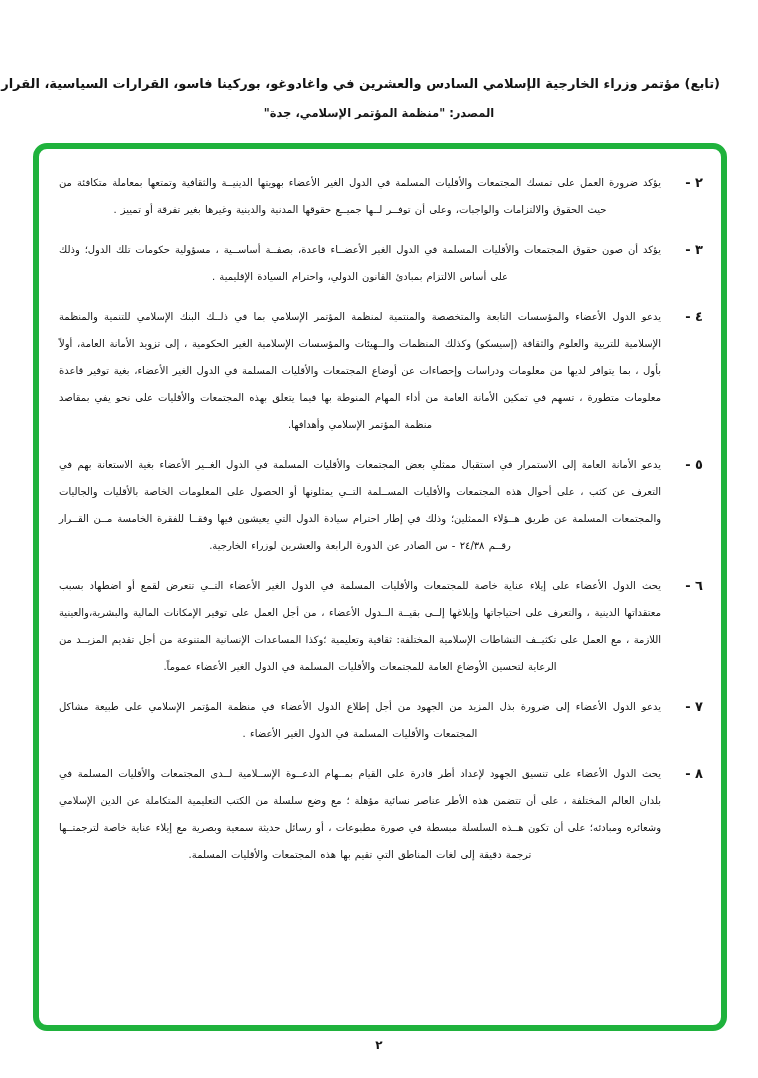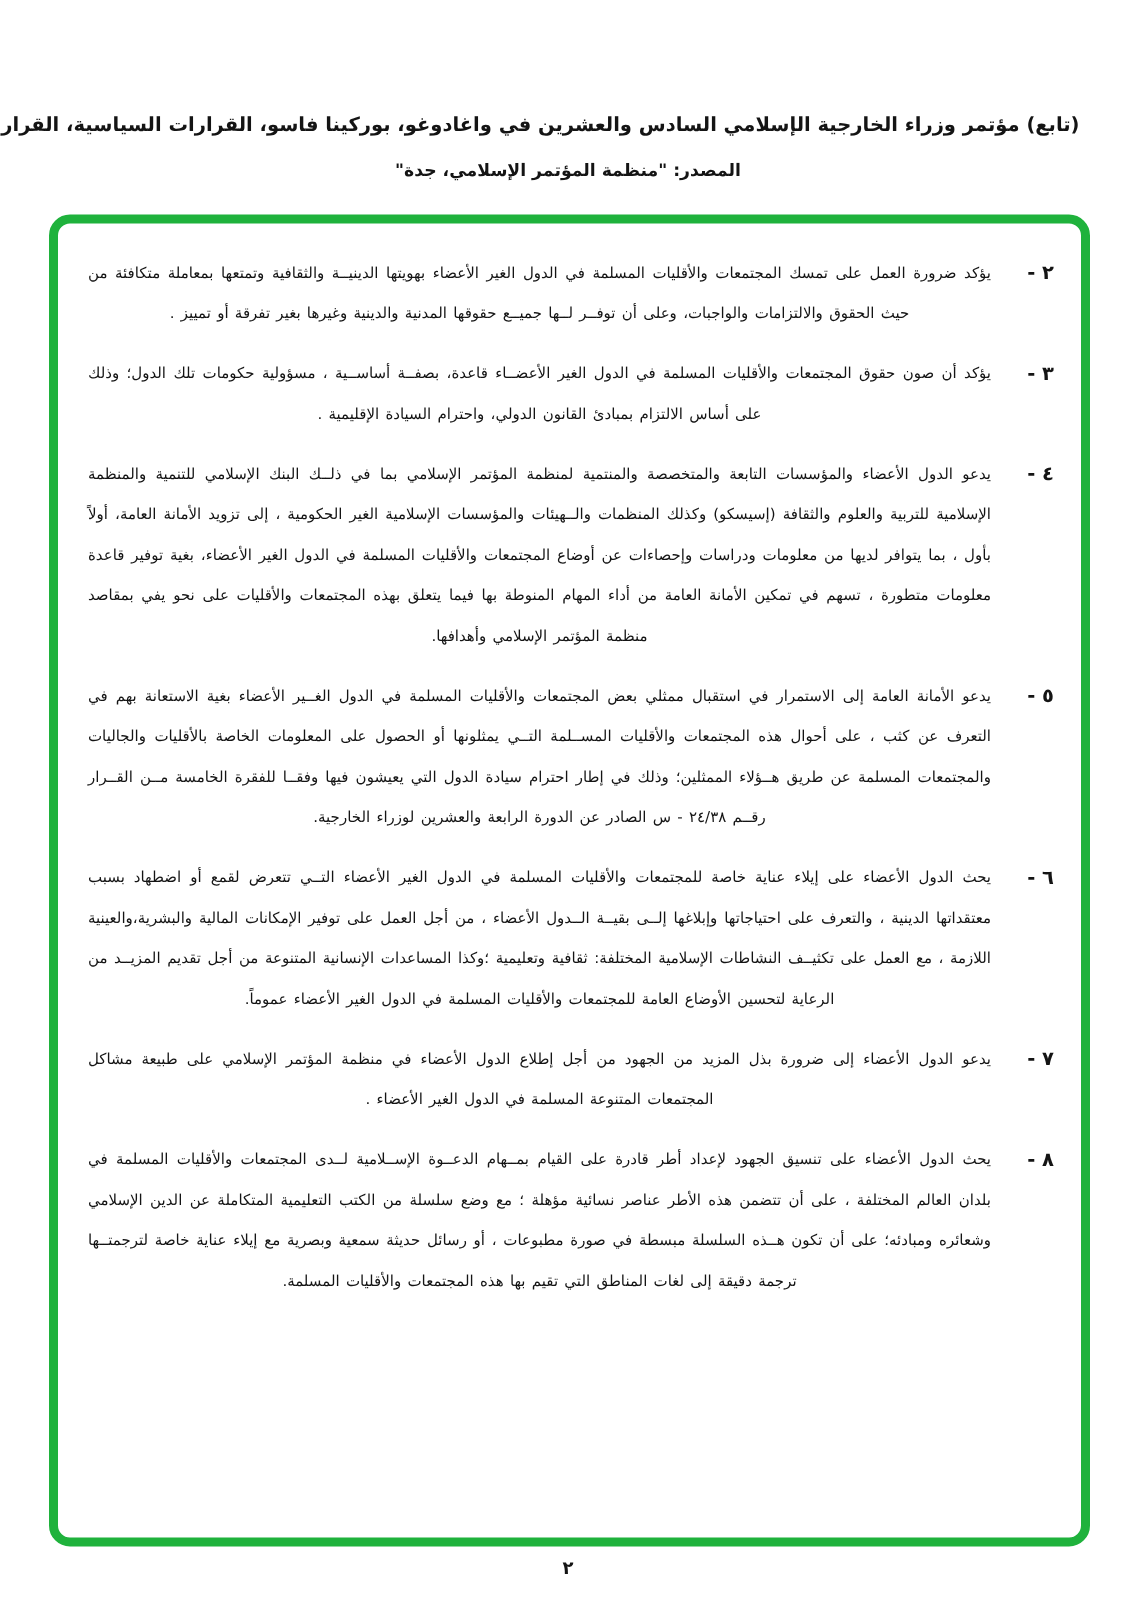--- a/index.html
+++ b/index.html
@@ -104,21 +104,21 @@
       <div class="clause-text">يدعو الأمانة العامة إلى الاستمرار في استقبال ممثلي بعض المجتمعات والأقليات المسلمة في الدول الغــير الأعضاء بغية الاستعانة بهم في التعرف عن كثب ، على أحوال هذه المجتمعات والأقليات المســلمة التــي يمثلونها أو الحصول على المعلومات الخاصة بالأقليات والجاليات والمجتمعات المسلمة عن طريق هــؤلاء الممثلين؛ وذلك في إطار احترام سيادة الدول التي يعيشون فيها وفقــا للفقرة الخامسة مــن القــرار رقــم ٢٤/٣٨ - س الصادر عن الدورة الرابعة والعشرين لوزراء الخارجية.</div>
     </div>
 
     <div class="clause">
       <div class="clause-marker">٦ -</div>
       <div class="clause-text">يحث الدول الأعضاء على إيلاء عناية خاصة للمجتمعات والأقليات المسلمة في الدول الغير الأعضاء التــي تتعرض لقمع أو اضطهاد بسبب معتقداتها الدينية ، والتعرف على احتياجاتها وإبلاغها إلــى بقيــة الــدول الأعضاء ، من أجل العمل على توفير الإمكانات المالية والبشرية،والعينية اللازمة ، مع العمل على تكثيــف النشاطات الإسلامية المختلفة: ثقافية وتعليمية ؛وكذا المساعدات الإنسانية المتنوعة من أجل تقديم المزيــد من الرعاية لتحسين الأوضاع العامة للمجتمعات والأقليات المسلمة في الدول الغير الأعضاء عموماً.</div>
     </div>
 
     <div class="clause">
       <div class="clause-marker">٧ -</div>
-      <div class="clause-text">يدعو الدول الأعضاء إلى ضرورة بذل المزيد من الجهود من أجل إطلاع الدول الأعضاء في منظمة المؤتمر الإسلامي على طبيعة مشاكل المجتمعات المتنوعة المسلمة في الدول الغير الأعضاء .</div>
+      <div class="clause-text">يدعو الدول الأعضاء إلى ضرورة بذل المزيد من الجهود من أجل إطلاع الدول الأعضاء في منظمة المؤتمر الإسلامي على طبيعة مشاكل المجتمعات والأقليات المسلمة في الدول الغير الأعضاء .</div>
     </div>
 
     <div class="clause">
       <div class="clause-marker">٨ -</div>
       <div class="clause-text">يحث الدول الأعضاء على تنسيق الجهود لإعداد أطر قادرة على القيام بمــهام الدعــوة الإســلامية لــدى المجتمعات والأقليات المسلمة في بلدان العالم المختلفة ، على أن تتضمن هذه الأطر عناصر نسائية مؤهلة ؛ مع وضع سلسلة من الكتب التعليمية المتكاملة عن الدين الإسلامي وشعائره ومبادئه؛ على أن تكون هــذه السلسلة مبسطة في صورة مطبوعات ، أو رسائل حديثة سمعية وبصرية مع إيلاء عناية خاصة لترجمتــها ترجمة دقيقة إلى لغات المناطق التي تقيم بها هذه المجتمعات والأقليات المسلمة.</div>
     </div>
 
   </div>
 </div>
 

